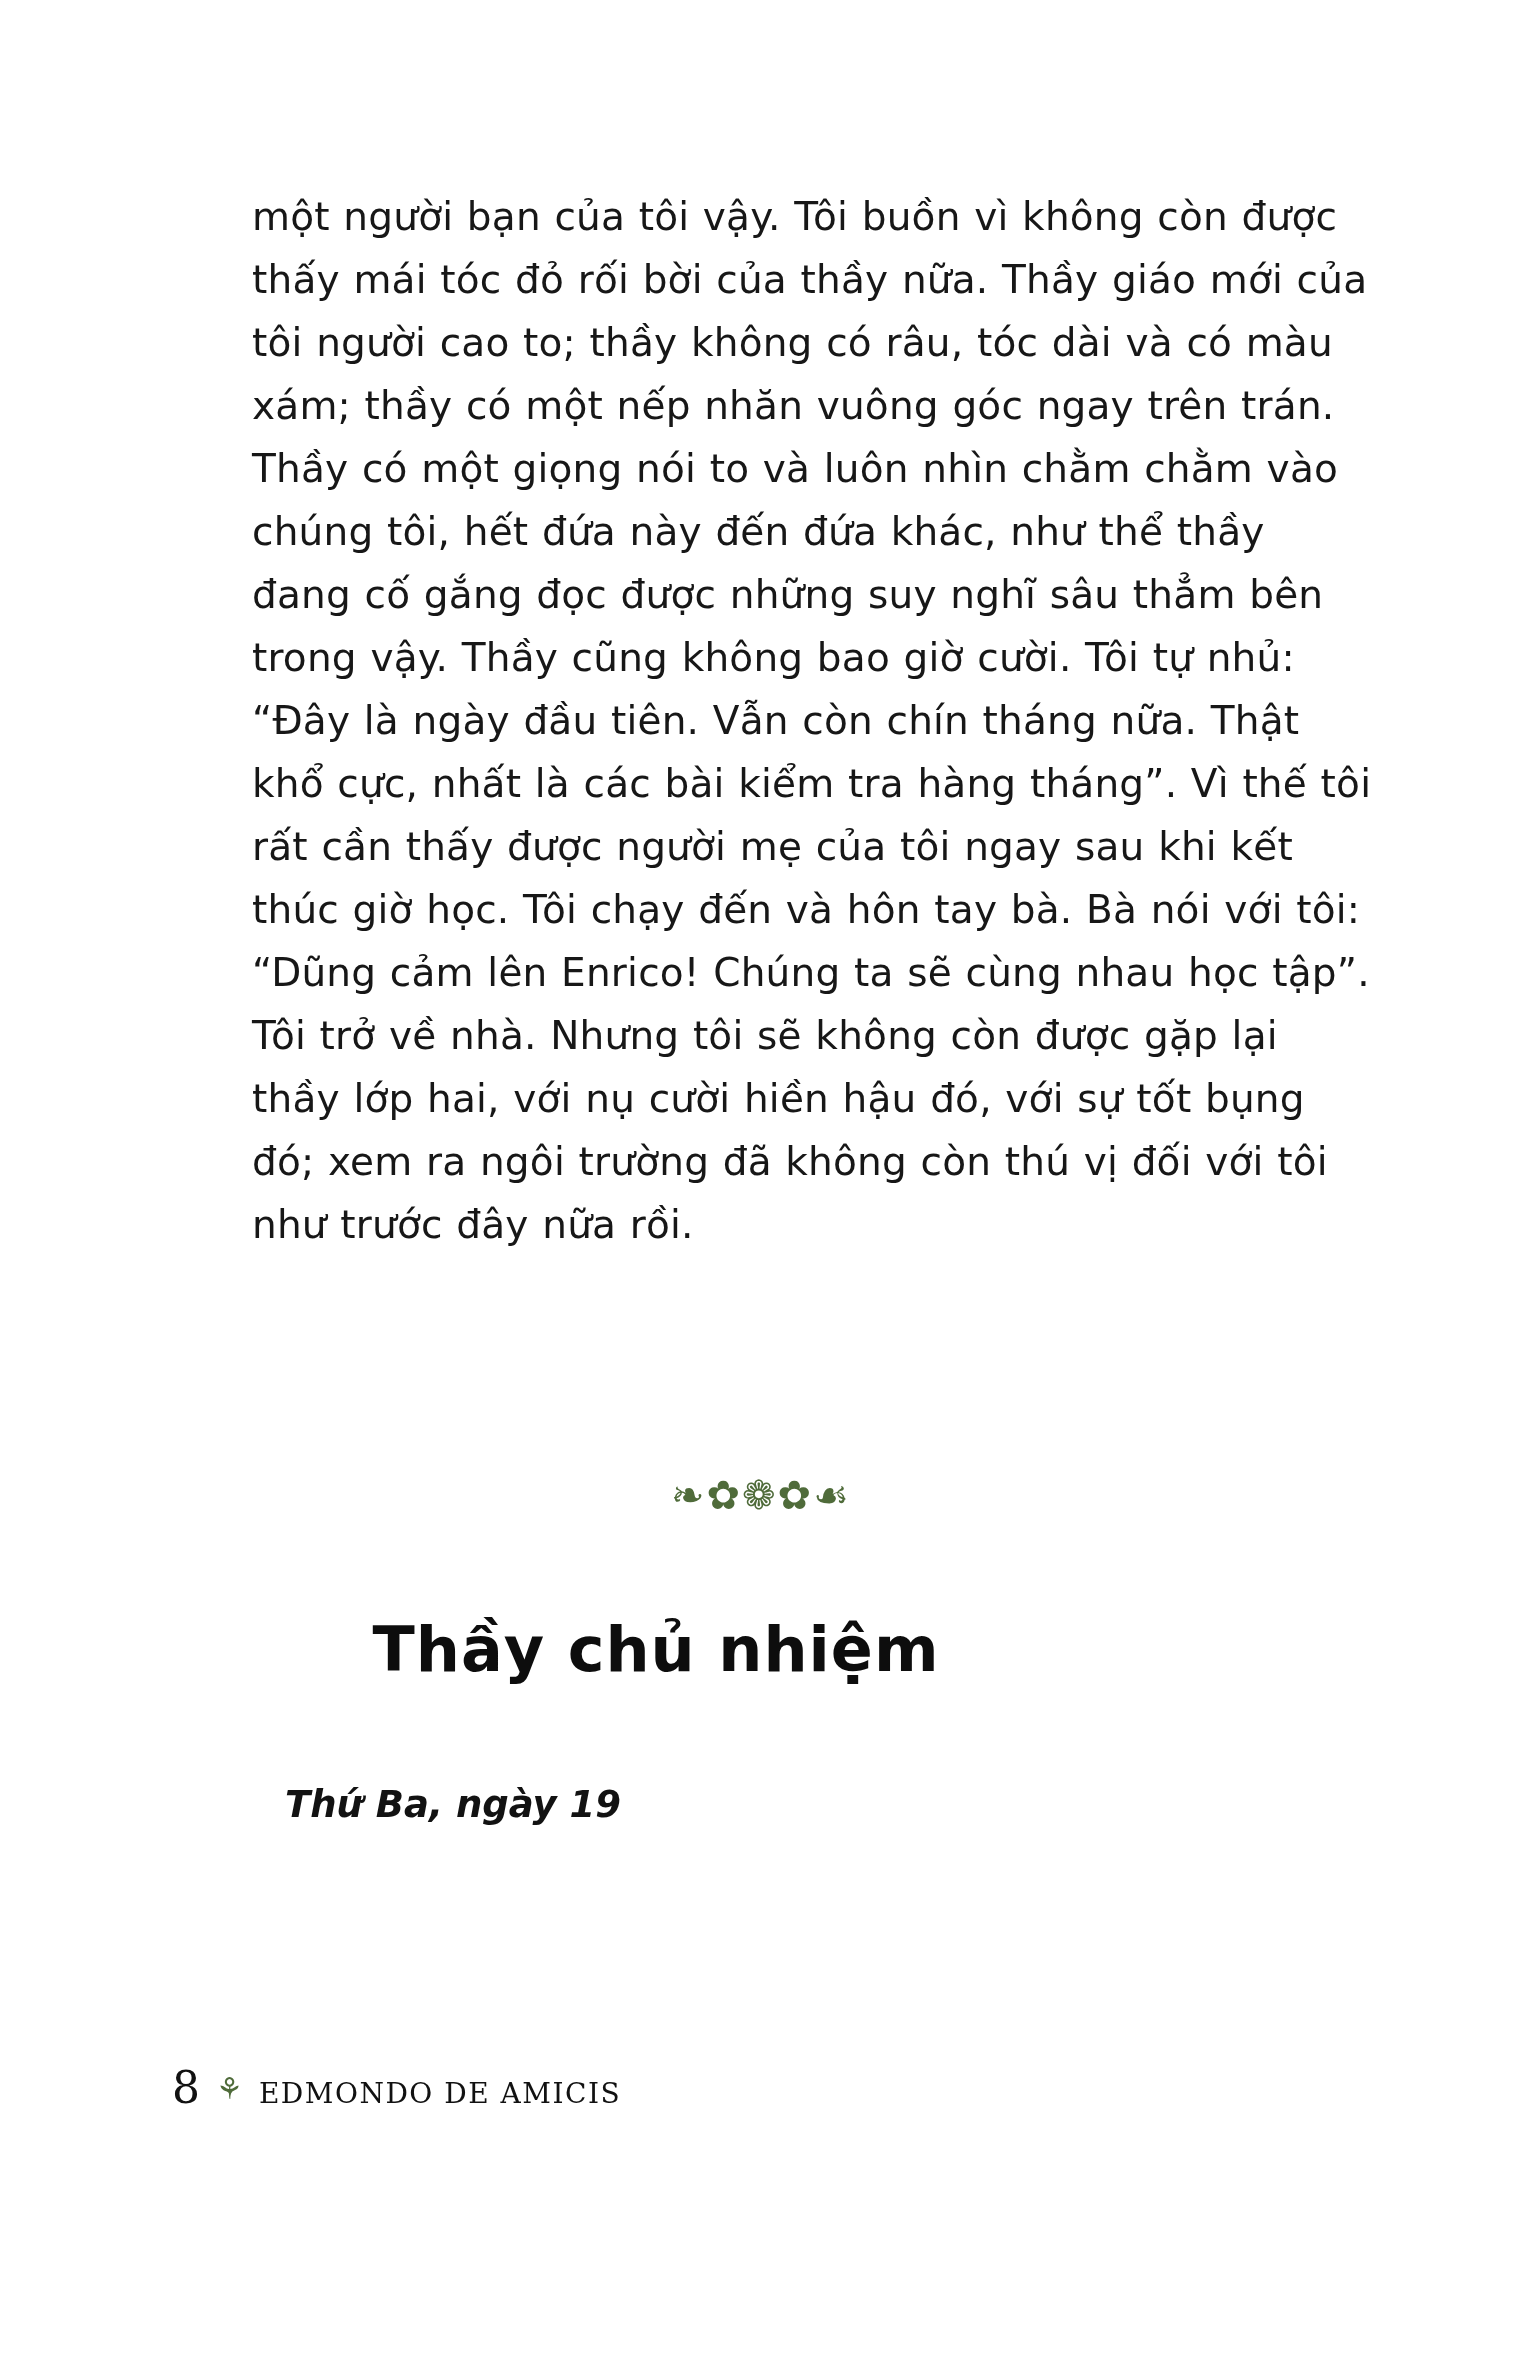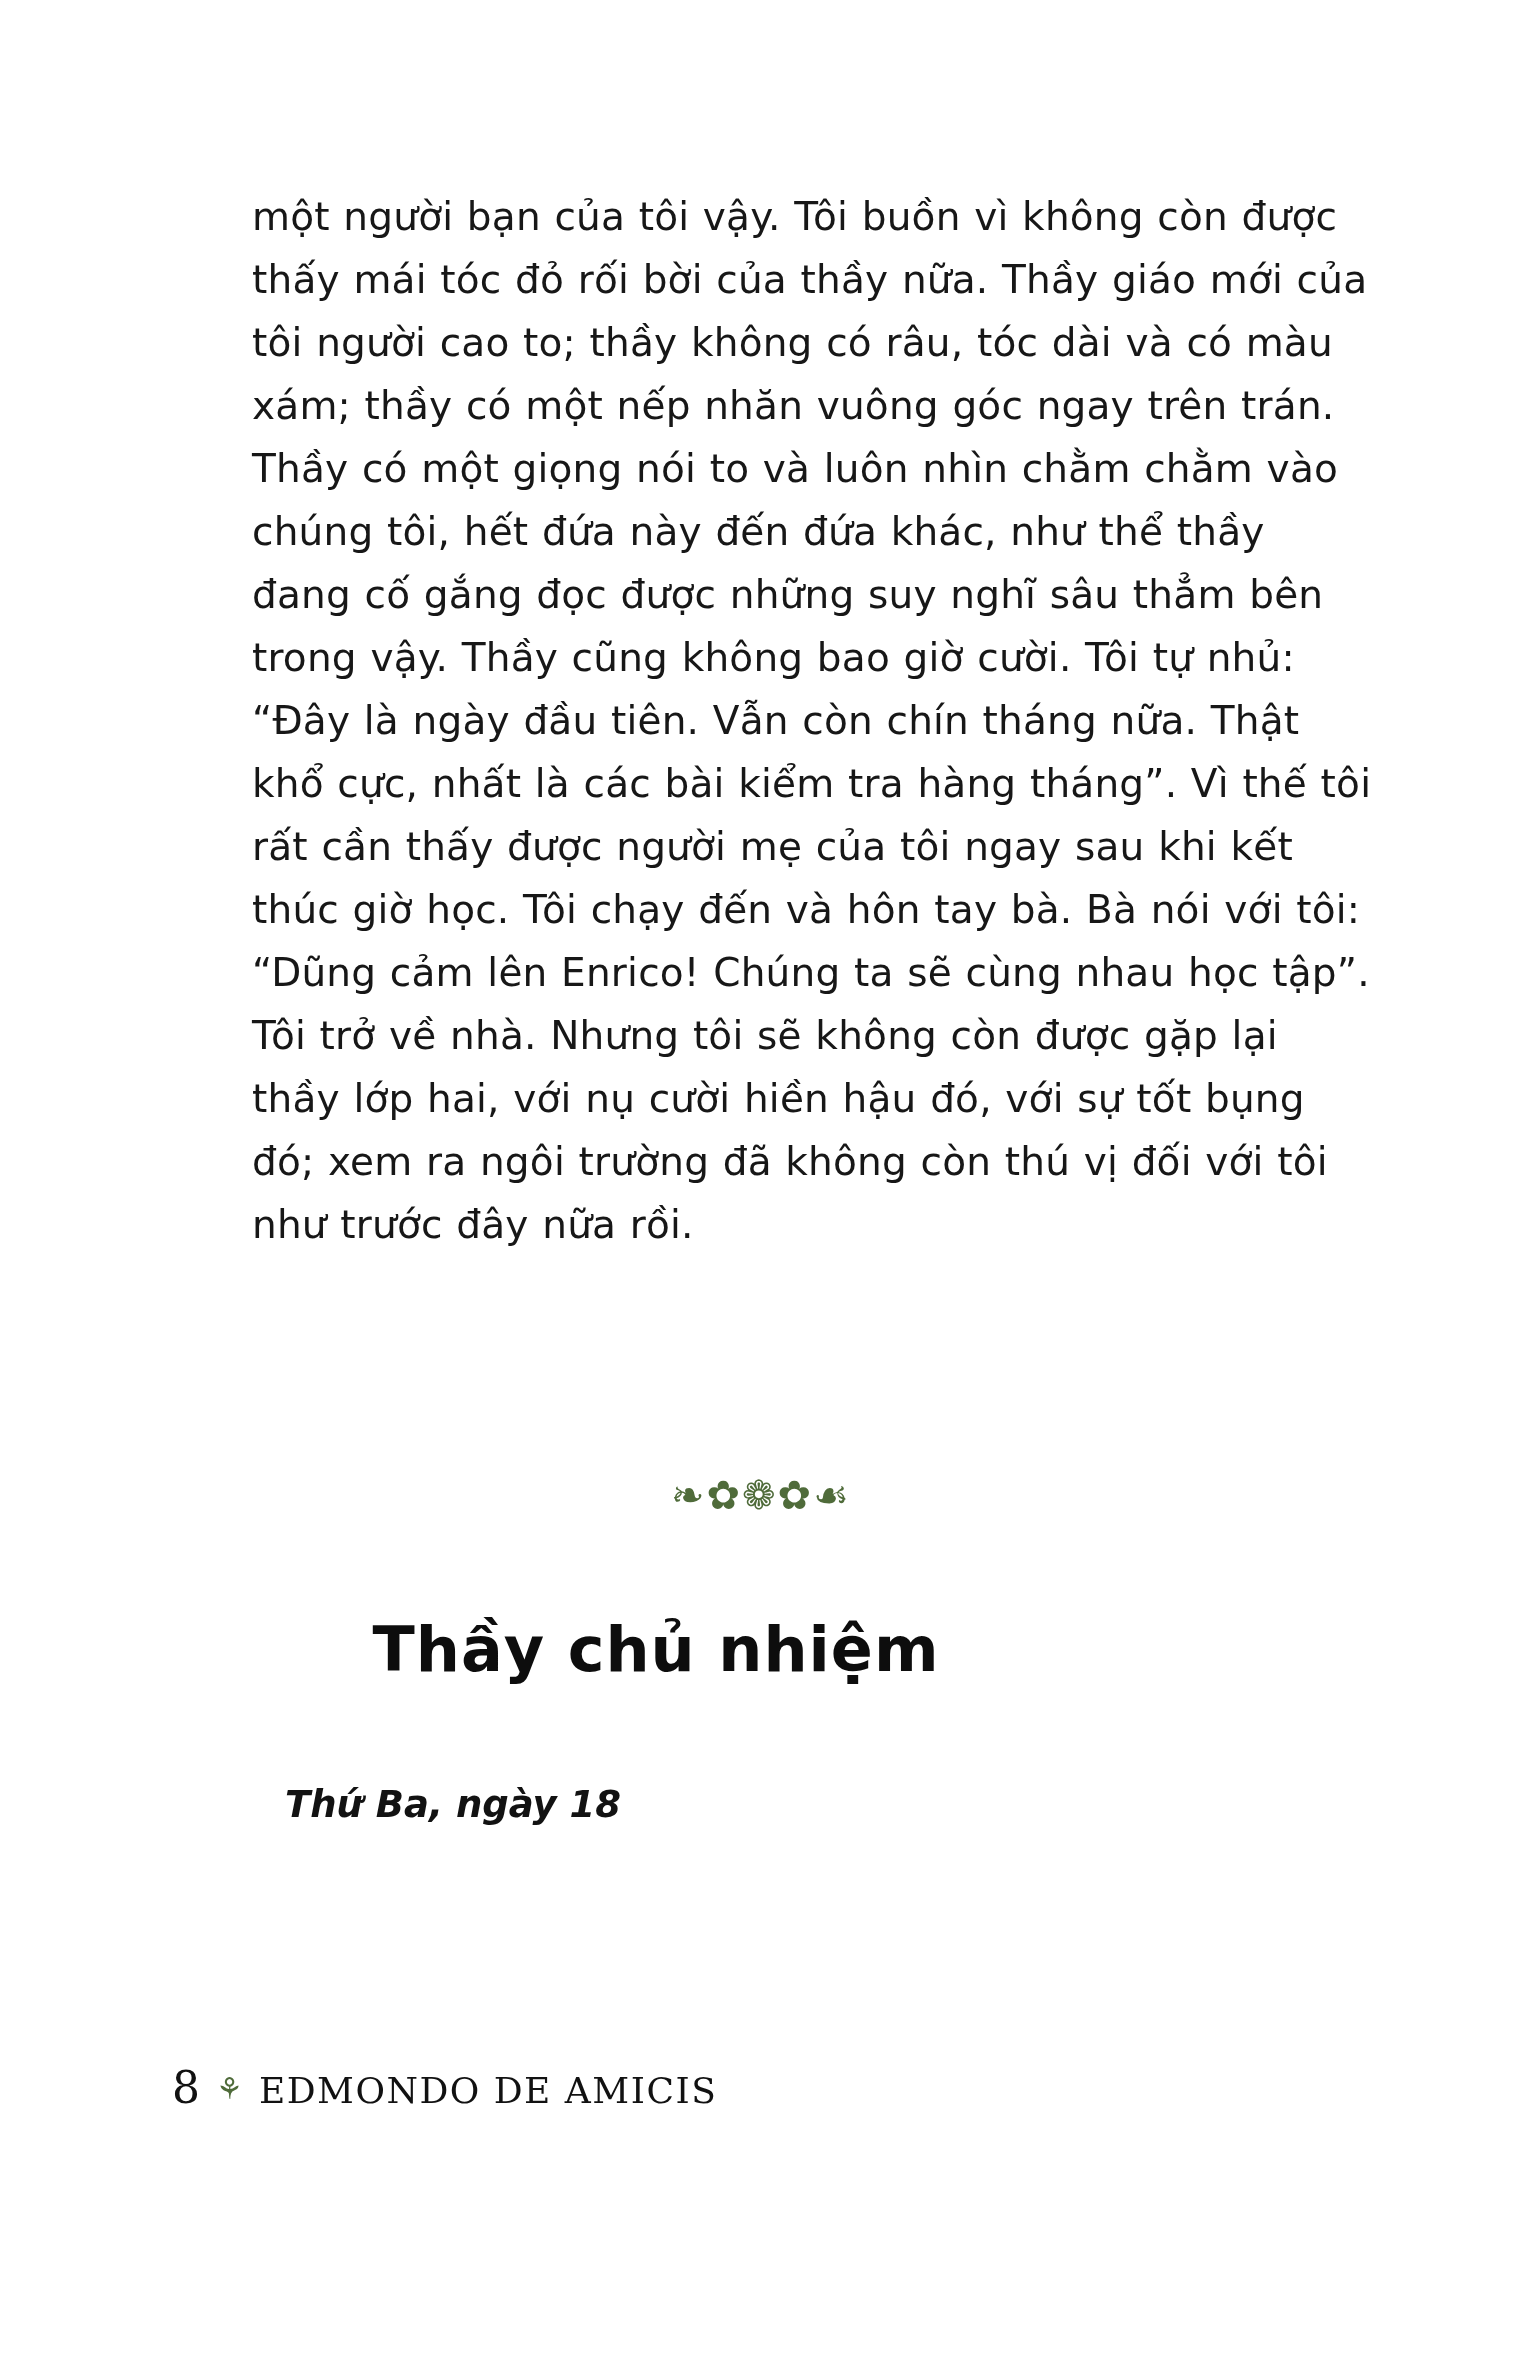--- a/index.html
+++ b/index.html
@@ -100,39 +100,39 @@
     color: #111111;
     font-family: "DejaVu Serif", serif;
   }
   .footer-ornament {
     font-size: 30px;
     color: #4f6b3a;
     position: relative;
     top: -4px;
   }
   .footer-author {
-    font-size: 36px;
+    font-size: 28px;
     line-height: 44px;
     letter-spacing: 1.5px;
     font-family: "DejaVu Serif", serif;
     color: #111111;
   }
 </style>
 </head>
 <body>
 
 <div class="page">
 
   <div class="body-text">một người bạn của tôi vậy. Tôi buồn vì không còn được thấy mái tóc đỏ rối bời của thầy nữa. Thầy giáo mới của tôi người cao to; thầy không có râu, tóc dài và có màu xám; thầy có một nếp nhăn vuông góc ngay trên trán. Thầy có một giọng nói to và luôn nhìn chằm chằm vào chúng tôi, hết đứa này đến đứa khác, như thể thầy đang cố gắng đọc được những suy nghĩ sâu thẳm bên trong vậy. Thầy cũng không bao giờ cười. Tôi tự nhủ: “Đây là ngày đầu tiên. Vẫn còn chín tháng nữa. Thật khổ cực, nhất là các bài kiểm tra hàng tháng”. Vì thế tôi rất cần thấy được người mẹ của tôi ngay sau khi kết thúc giờ học. Tôi chạy đến và hôn tay bà. Bà nói với tôi: “Dũng cảm lên Enrico! Chúng ta sẽ cùng nhau học tập”. Tôi trở về nhà. Nhưng tôi sẽ không còn được gặp lại thầy lớp hai, với nụ cười hiền hậu đó, với sự tốt bụng đó; xem ra ngôi trường đã không còn thú vị đối với tôi như trước đây nữa rồi.</div>
 
   <div class="ornament">❧✿❁✿☙</div>
 
   <h1 class="chapter-title">Thầy chủ nhiệm</h1>
 
-  <div class="date-line">Thứ Ba, ngày 18</div>
+  <div class="date-line">Thứ Ba, ngày 19</div>
 
 
   <div class="footer">
     <span class="page-number">8</span>
     <span class="footer-ornament">⚘</span>
     <span class="footer-author">EDMONDO DE AMICIS</span>
   </div>
 
 </div>
 

